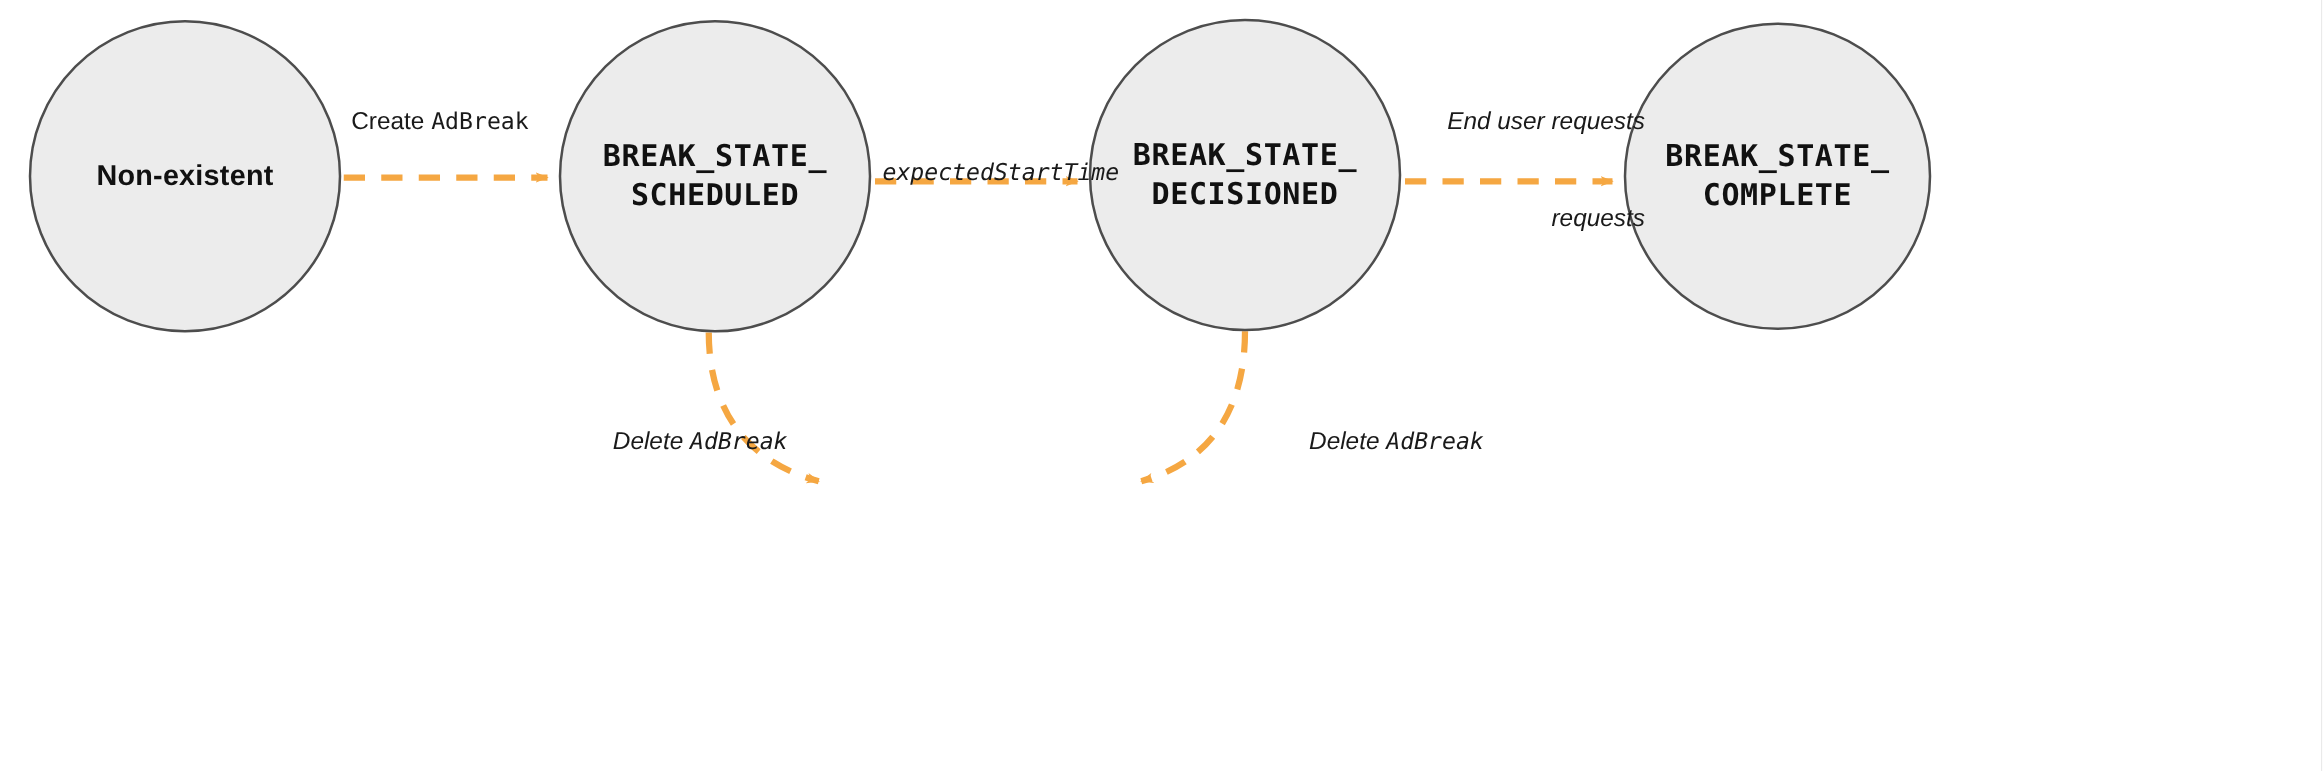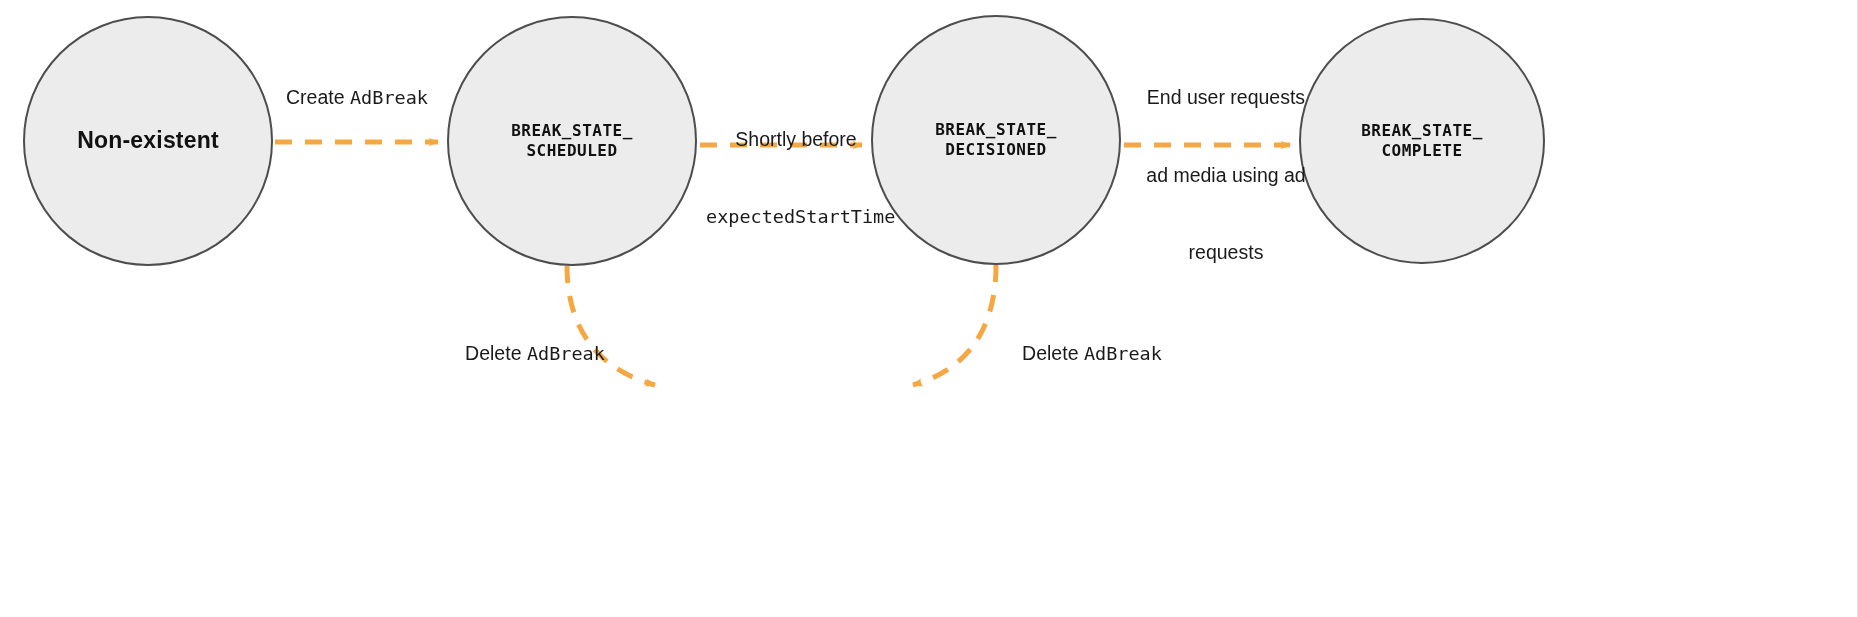--- a/index.html
+++ b/index.html
@@ -37,41 +37,41 @@
   }
   .node-label {
     font-weight: bold;
     color: #111111;
     line-height: 1.28;
     white-space: pre-line;
     letter-spacing: 0.2px;
   }
   .node-label.mono {
     font-family: "DejaVu Sans Mono", "Liberation Mono", monospace;
-    font-size: 16px;
+    font-size: 24px;
     letter-spacing: 0.5px;
   }
   .node-label.sans {
     font-family: "Liberation Sans", sans-serif;
     font-size: 23px;
   }
   .edge-label {
     position: absolute;
     color: #1a1a1a;
     font-family: "Liberation Sans", sans-serif;
     font-size: 19.5px;
     line-height: 1.33;
     white-space: pre;
   }
   .edge-label .code {
     font-family: "DejaVu Sans Mono", "Liberation Mono", monospace;
     font-size: 18.5px;
   }
-  .edge-label.center { text-align: center; }
-  .edge-label.left { text-align: center; }
+  .edge-label.center { }
+  .edge-label.left { text-align: right; font-style: italic; }
   .right-rule {
     position: absolute;
     top: 0;
     right: 0;
     width: 1px;
     height: 617px;
     background: #e3e3e3;
   }
 </style>
 </head>
@@ -113,27 +113,25 @@
 
   <div class="node" style="left:1299px; top:18px; width:246px; height:246px;">
     <span class="node-label mono">BREAK_STATE_
 COMPLETE</span>
   </div>
 
 
   <div class="edge-label center" style="left:281px; top:85px; width:152px;"><span>Create </span><span class="code">AdBreak</span></div>
 
   <div class="edge-label left" style="left:706px; top:75px; width:180px;">
-    <div>Shortly before</div>
     <div class="code">expectedStartTime</div>
   </div>
 
   <div class="edge-label left" style="left:1136px; top:33px; width:180px;">
     <div>End user requests</div>
-    <div>ad media using ad</div>
     <div>requests</div>
   </div>
 
   <div class="edge-label left" style="left:440px; top:341px; width:190px;"><span>Delete </span><span class="code">AdBreak</span></div>
 
   <div class="edge-label left" style="left:997px; top:341px; width:190px;"><span>Delete </span><span class="code">AdBreak</span></div>
 
   <div class="right-rule"></div>
 
 </div>

